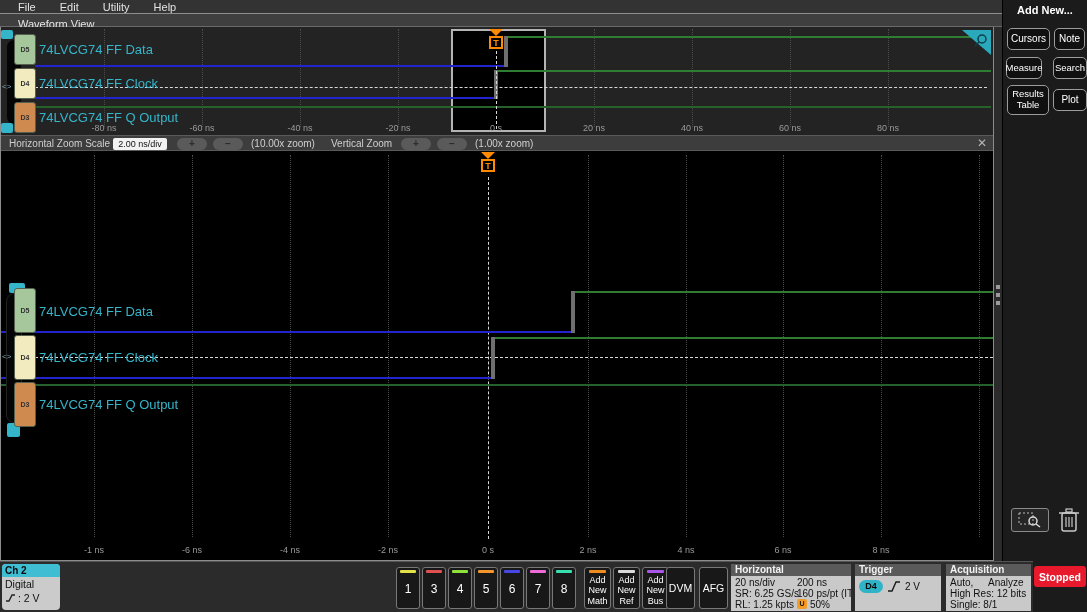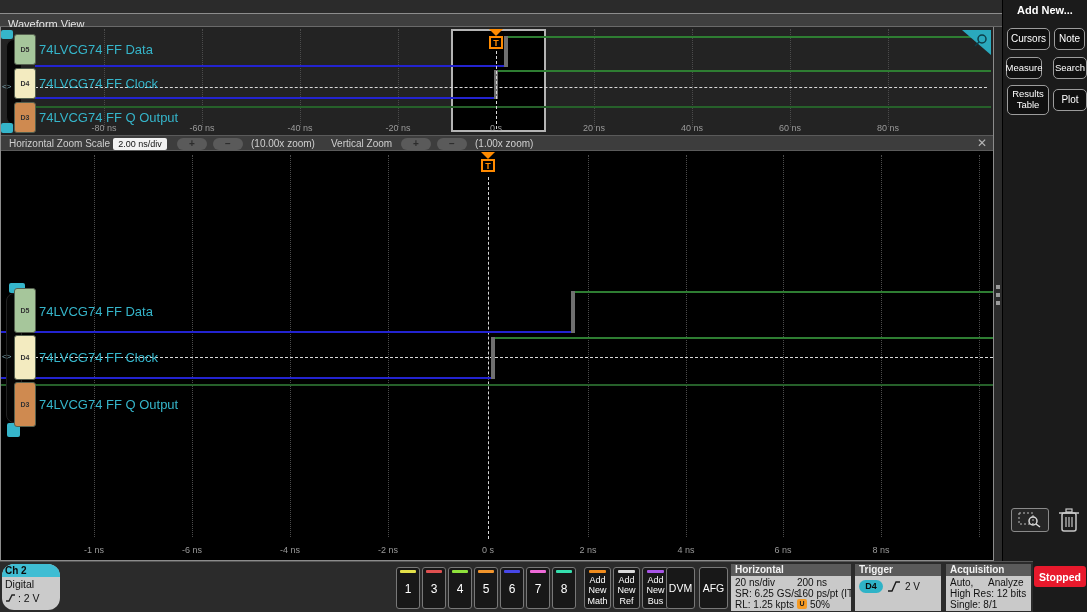--- a/index.html
+++ b/index.html
@@ -5,21 +5,21 @@
   * { margin:0; padding:0; box-sizing:border-box; }
   html,body { width:1087px; height:612px; background:#000; font-family:"Liberation Sans", sans-serif; overflow:hidden; }
   .screen { position:relative; width:1087px; height:612px; background:#2b2b2b; }
   .abs { position:absolute; }
 
   
   .menubar { position:absolute; left:0; top:0; width:1087px; height:13px; background:#333; display:flex; gap:24px; padding-left:18px; align-items:center; }
   .menubar span { font-size:11px; color:#e3e3e3; }
 
   .tabbar { position:absolute; left:0; top:13px; width:1002px; height:14px; background:#3f3f3f; border-top:1px solid #8d8d8d; border-bottom:1px solid #6a6a6a; }
-  .tabbar span { font-size:11px; color:#e6e6e6; padding-left:8px; line-height:13px; display:inline-block; }
+  .tabbar span { font-size:11px; color:#e6e6e6; padding-left:18px; line-height:13px; display:inline-block; }
 
   
   .wave-area { position:absolute; left:0; top:27px; width:994px; height:534px; background:#000; border-left:1px solid #8c8c8c; border-right:1px solid #8c8c8c; border-bottom:1px solid #8c8c8c; }
   .overview { position:absolute; left:0; top:0; width:992px; height:108px; background:#232323; overflow:hidden; }
   .ztoolbar { position:absolute; left:0; top:108px; width:992px; height:16px; background:#3d3d3d; border-top:1px solid #5a5a5a; border-bottom:1px solid #5a5a5a; font-size:10px; color:#cfcfcf; }
   .mainview { position:absolute; left:0; top:124px; width:992px; height:409px; background:#000; overflow:hidden; }
 
   .gridv { position:absolute; width:0; border-left:1px dotted #4b4b4b; }
   .ticklbl { position:absolute; font-size:9px; color:#9a9a9a; transform:translateX(-50%); white-space:nowrap; }
 
@@ -51,21 +51,21 @@
   .spl-dots i { width:4px; height:4px; background:#9a9a9a; }
 
   
   .rpanel { position:absolute; left:1002px; top:0; width:85px; height:612px; background:#1b1b1b; border-left:1px solid #000; }
   .rp-title { position:absolute; top:4px; width:100%; text-align:center; color:#fff; font-size:11px; font-weight:bold; }
   .rp-btn { position:absolute; background:#101010; border:1px solid #9c9c9c; border-radius:5px; color:#fff; font-size:10px; display:flex; align-items:center; justify-content:center; text-align:center; white-space:pre-line; line-height:1.15; }
   .rp-tool { position:absolute; background:#262626; border:1px solid #8a8a8a; border-radius:3px; display:flex; align-items:center; justify-content:center; }
 
   
   .bottombar { position:absolute; left:0; top:561px; width:1033px; height:51px; background:#2b2b2b; border-top:1px solid #555; z-index:5; }
-  .chcard { position:absolute; left:2px; top:2px; width:58px; height:46px; background:#cbcbcb; border-radius:12px; overflow:hidden; }
+  .chcard { position:absolute; left:2px; top:2px; width:58px; height:46px; background:#cbcbcb; border-radius:4px; overflow:hidden; }
   .chcard .hd { height:13px; background:#3fbdd3; color:#0a0a0a; font-size:10px; font-weight:bold; padding-left:3px; line-height:13px; }
   .chcard .row { font-size:10.5px; color:#111; padding-left:3px; line-height:14px; display:flex; align-items:center; gap:2px; }
 
   .dbtn { position:absolute; top:5px; width:24px; height:42px; background:#181818; border:1px solid #787878; border-radius:3px; }
   .dbtn .stripe { position:absolute; left:3px; top:2px; width:16px; height:3px; border-radius:1px; }
   .dbtn .lbl { position:absolute; width:100%; top:14px; text-align:center; color:#fff; font-size:12px; }
   .abtn { position:absolute; top:5px; width:27px; height:42px; background:#181818; border:1px solid #787878; border-radius:3px; }
   .abtn .stripe { position:absolute; left:4px; top:2px; width:17px; height:3px; border-radius:1px; }
   .abtn .lbl { position:absolute; width:100%; top:7px; text-align:center; color:#fff; font-size:9px; line-height:1.15; white-space:pre-line; }
   .fbtn { position:absolute; top:5px; width:29px; height:42px; background:#181818; border:1px solid #787878; border-radius:3px; color:#fff; font-size:10.5px; display:flex; align-items:center; justify-content:center; }
@@ -76,20 +76,26 @@
   .ubadge { position:absolute; width:10px; height:10px; background:#f59a23; color:#1a1a1a; font-size:7px; font-weight:bold; text-align:center; line-height:10px; border-radius:2px; }
   .d4pill { position:absolute; width:24px; height:13px; background:#2fb3c7; border-radius:7px; color:#0a0a0a; font-size:9px; font-weight:bold; text-align:center; line-height:13px; }
 
   .stopped { position:absolute; left:1034px; top:566px; width:52px; height:21px; background:#e8192c; border-radius:3px; color:#fff; font-size:10.5px; font-weight:bold; display:flex; align-items:center; justify-content:center; z-index:6; }
 </style>
 </head>
 <body>
 
 <div class="screen">
 
+  <div class="menubar">
+    <span>File</span>
+    <span>Edit</span>
+    <span>Utility</span>
+    <span>Help</span>
+  </div>
 
   <div class="tabbar">
     <span>Waveform View</span>
   </div>
 
   <div class="wave-area">
 
     <div class="overview">
 
       <div class="gridv" style="left:103px;top:2px;height:98px"></div>

